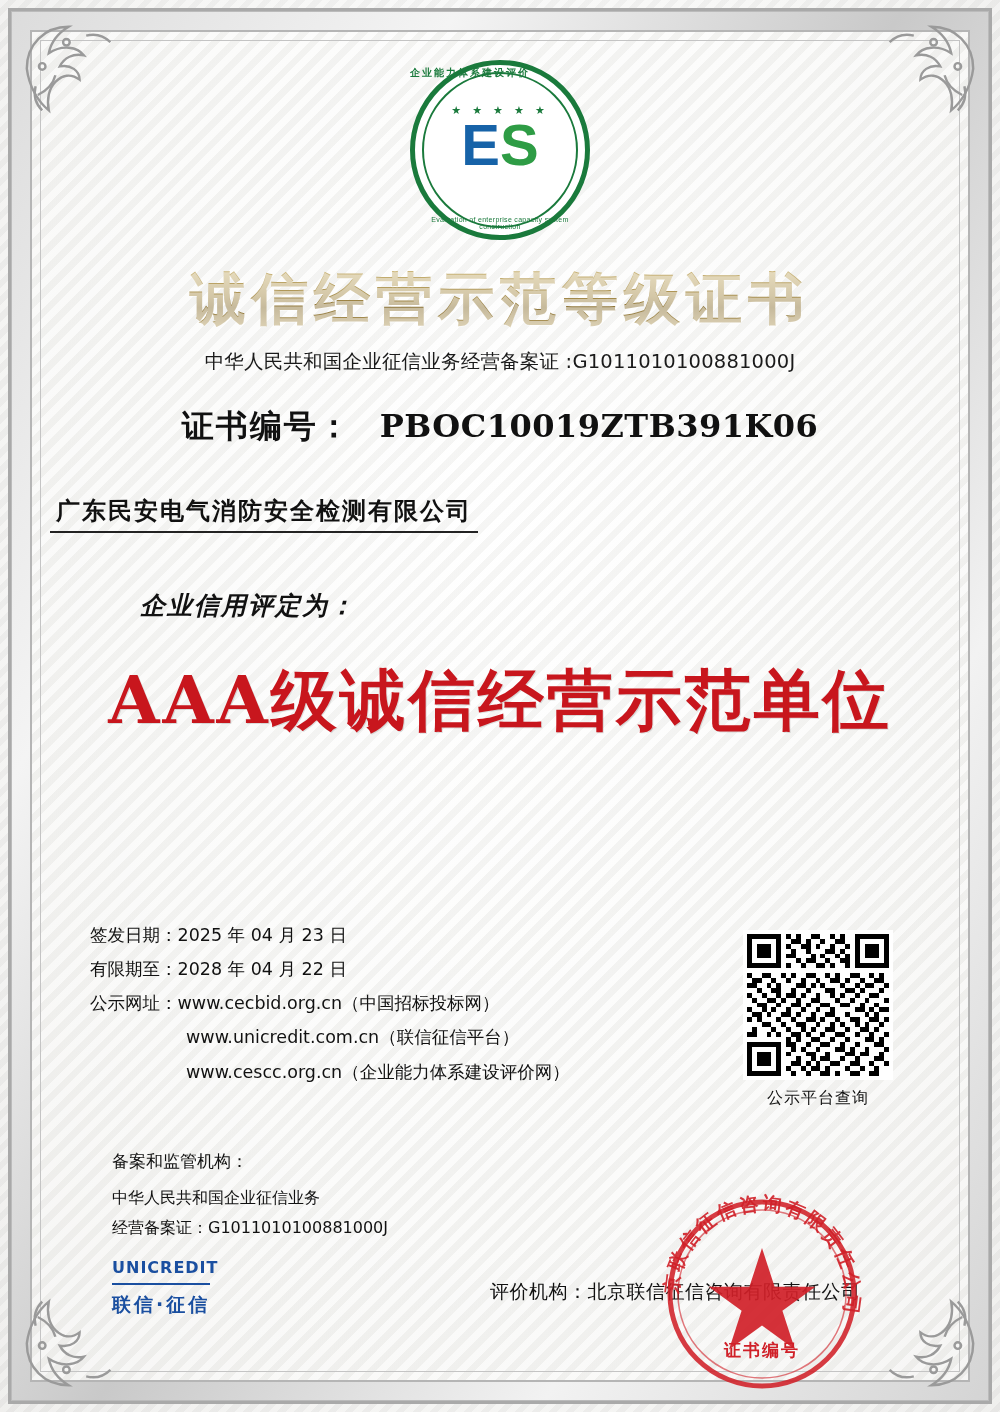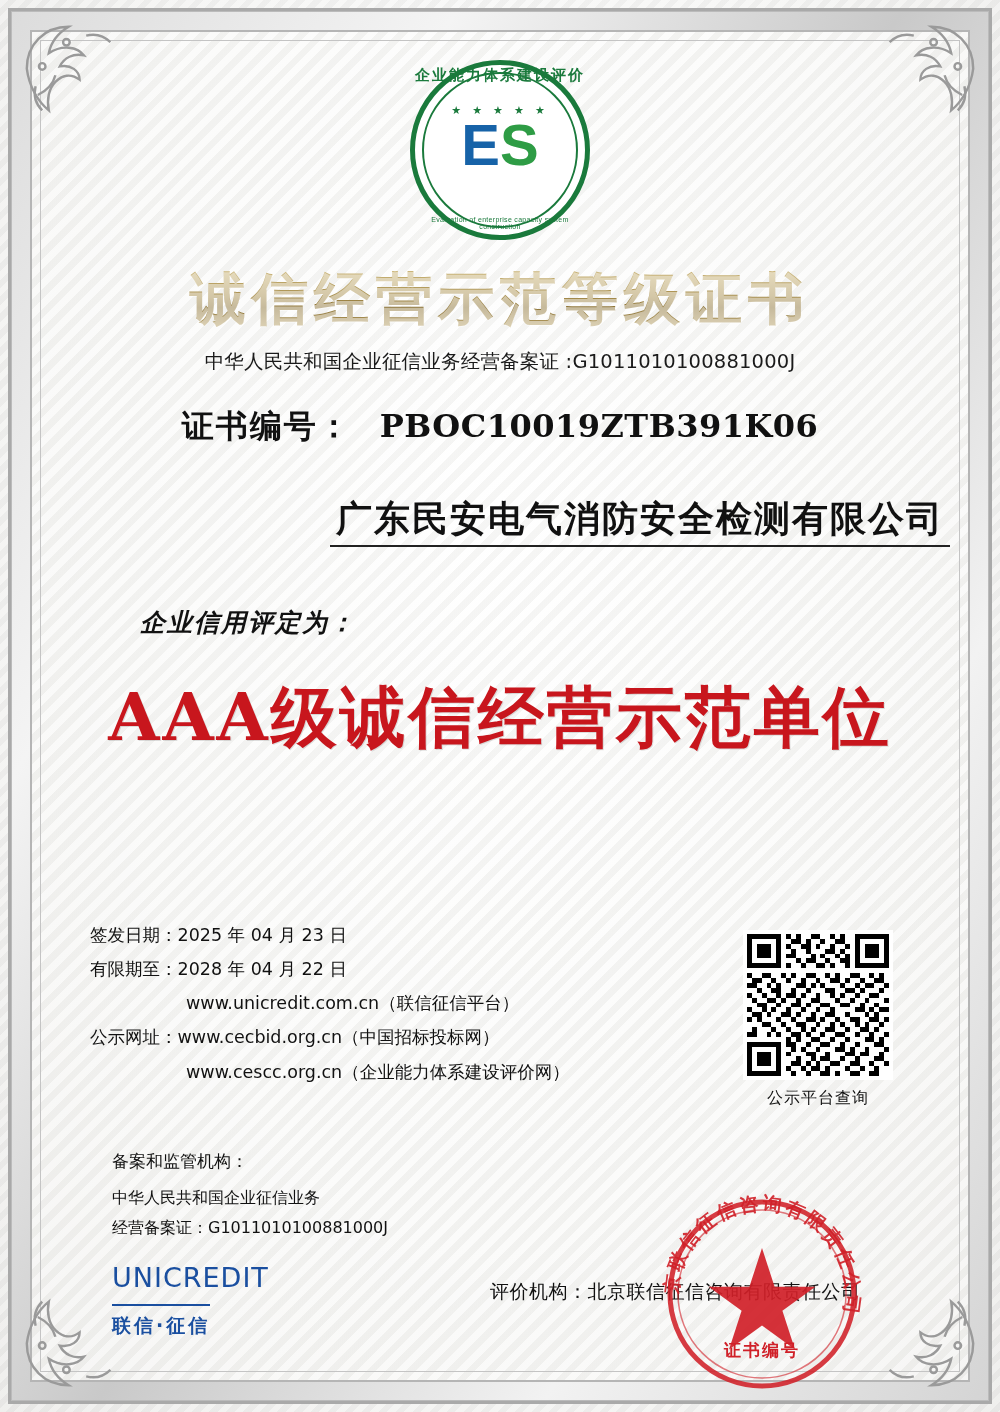--- a/index.html
+++ b/index.html
@@ -57,22 +57,22 @@
   .emblem .ring{
     position:absolute;inset:0;border-radius:50%;
     border:5px solid #1a7a3c;
     background:#ffffff;
   }
   .emblem .ring2{
     position:absolute;inset:12px;border-radius:50%;
     border:2px solid #1a7a3c;
   }
   .emblem .topTxt{
-    position:absolute;top:6px;left:0;right:0;text-align:center;
-    font-size:15px;color:#1a7a3c;letter-spacing:2px;font-weight:bold;
+    position:absolute;top:6px;left:0;right:0;text-align:left;
+    font-size:10px;color:#1a7a3c;letter-spacing:2px;font-weight:bold;
   }
   .emblem .stars{
     position:absolute;top:44px;left:0;right:0;text-align:center;
     color:#1a7a3c;font-size:11px;letter-spacing:4px;
   }
   .emblem .mark{
     position:absolute;top:56px;left:0;right:0;text-align:center;
     font-size:58px;font-weight:bold;line-height:1;
     font-family:Liberation Sans, sans-serif;
   }
@@ -102,22 +102,22 @@
   }
   .cert-no{
     text-align:center;margin-top:30px;
     font-size:32px;color:#111;font-weight:bold;
     font-family:"DejaVu Serif","Liberation Serif",serif;
   }
   .cert-no .lbl{font-family:"DejaVu Sans",sans-serif;font-weight:bold;letter-spacing:2px;}
   .cert-no .val{margin-left:28px;letter-spacing:.5px;}
 
   .company{
-    text-align:right;margin-top:46px;
-    font-size:36px;font-weight:bold;color:#111;letter-spacing:2px;
+    text-align:left;margin-top:46px;
+    font-size:24px;font-weight:bold;color:#111;letter-spacing:2px;
     font-family:"DejaVu Sans","Liberation Sans",sans-serif;
     display:block;
   }
   .company span{
     border-bottom:2px solid #222;padding:0 6px 6px;
   }
 
   .rating-label{
     margin-top:62px;
     font-size:25px;font-weight:bold;color:#111;letter-spacing:2px;
@@ -161,21 +161,21 @@
   .footer{
     position:absolute;left:62px;top:1100px;width:420px;
     font-size:16px;color:#111;line-height:1.85;
     font-family:"DejaVu Sans","Liberation Sans",sans-serif;
   }
   .footer .head{font-size:17px;margin-bottom:6px;}
   .logo{
     margin-top:10px;
   }
   .logo .en{
-    font-size:27px;font-weight:normal;color:#1a4fa0;letter-spacing:1px;
+    font-size:16px;font-weight:bold;color:#1a4fa0;letter-spacing:1px;
     font-family:"DejaVu Sans","Liberation Sans",sans-serif;
   }
   .logo .cn{
     font-size:19px;font-weight:bold;color:#1a4fa0;letter-spacing:3px;
     border-top:2px solid #1a4fa0;display:inline-block;padding-top:2px;margin-top:1px;
   }
 
   .org{
     position:absolute;left:440px;top:1205px;
     font-size:19px;color:#111;letter-spacing:.5px;
@@ -268,22 +268,22 @@
       <span>广东民安电气消防安全检测有限公司</span>
     </div>
 
     <div class="rating-label">企业信用评定为：</div>
     <div class="rating">AAA级诚信经营示范单位</div>
 
     <div class="info">
       <div class="row">签发日期：2025 年 04 月 23 日</div>
       <div class="row">有限期至：2028 年 04 月 22 日</div>
       <div class="urls">
+        <span class="u"><span>公示网址：</span><span>www.cecbid.org.cn（中国招标投标网）</span></span>
         <span class="u indent">www.unicredit.com.cn（联信征信平台）</span>
-        <span class="u"><span>公示网址：</span><span>www.cecbid.org.cn（中国招标投标网）</span></span>
         <span class="u indent">www.cescc.org.cn（企业能力体系建设评价网）</span>
       </div>
     </div>
 
     <div class="qr-wrap">
       <div class="qr">
         <svg viewBox="0 0 29 29" shape-rendering="crispEdges">
           <rect width="29" height="29" fill="#fff"></rect>
           <g fill="#000">
             <rect x="0" y="0" width="7" height="1"></rect>

